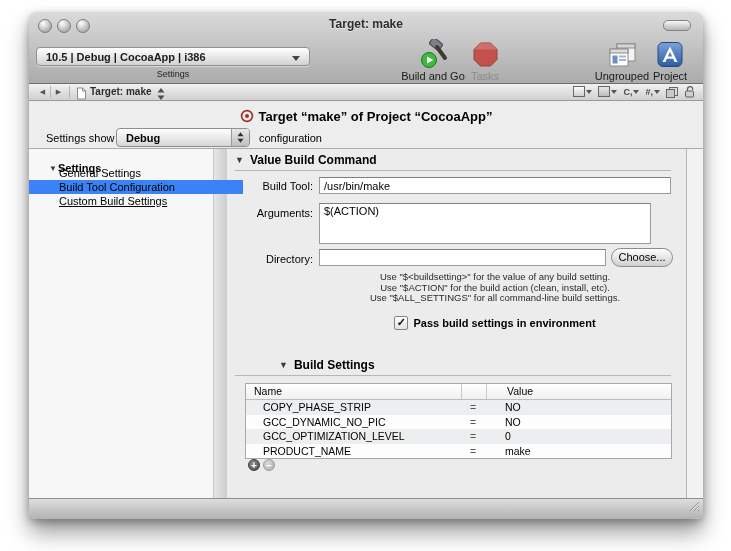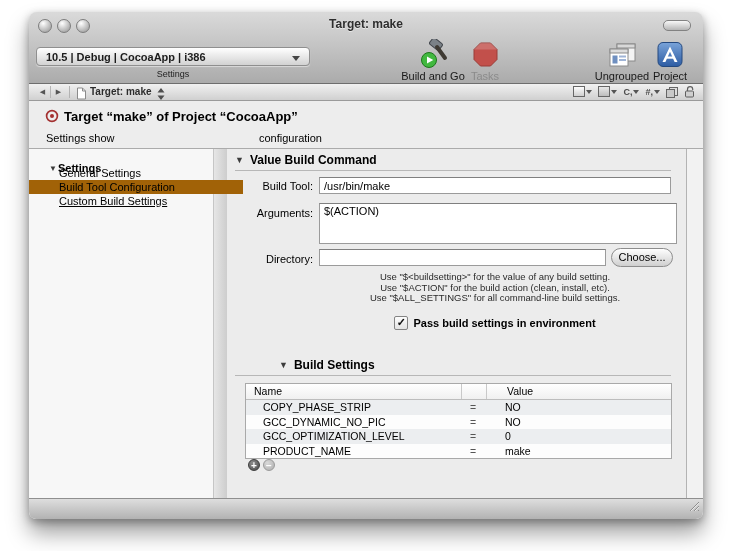--- a/index.html
+++ b/index.html
@@ -36,55 +36,55 @@
   .mini{display:flex;align-items:center;gap:1px;font-size:9px;color:#4c4c4c;font-weight:bold;}
   .mini .dd{width:0;height:0;border-left:3px solid transparent;border-right:3px solid transparent;border-top:4px solid #555;}
   .mini .box{width:10px;height:9px;border:1px solid #666;background:linear-gradient(#fdfdfd,#cfcfcf);}
   .mini .box.fill{background:linear-gradient(#e8e8e8,#bdbdbd);}
   .mini .stack{position:relative;width:11px;height:10px;}
   .mini .stack i{position:absolute;width:7px;height:7px;border:1px solid #666;background:#ddd;display:block;}
   .mini .stack i:first-child{left:3px;top:0;}
   .mini .stack i:last-child{left:0;top:2px;background:#c9c9c9;}
   
   .headerzone{position:absolute;top:89px;left:0;right:0;height:47px;background:#ededed;border-bottom:1px solid #ababab;}
-  .page-title{position:absolute;top:8px;left:16px;right:0;text-align:left;font-size:13px;font-weight:bold;color:#000;}
+  .page-title{position:absolute;top:8px;left:0;right:0;text-align:center;font-size:13px;font-weight:bold;color:#000;}
   .page-title svg{vertical-align:-2px;margin-right:5px;}
   .lbl{font-size:11px;color:#000;}
   .settings-show-lbl{position:absolute;left:17px;top:31px;}
   .cfg-lbl{position:absolute;left:230px;top:31px;text-align:right;}
   .popup-sm{position:absolute;left:87px;top:27px;width:134px;height:19px;border:1px solid #8f8f8f;border-radius:4px;
     background:linear-gradient(#ffffff,#d6d6d6);font-size:11px;font-weight:bold;line-height:19px;padding-left:9px;box-sizing:border-box;}
   .popup-sm .cap{position:absolute;right:0;top:0;width:17px;height:17px;border-left:1px solid #9a9a9a;border-radius:0 3px 3px 0;
     background:linear-gradient(#e8e8e8,#bfbfbf);display:flex;align-items:center;justify-content:center;}
   
   .sidebar-bg{position:absolute;top:137px;left:0;width:198px;height:350px;background:#f7f7f7;border-right:1px solid #858585;box-sizing:border-box;}
   .sidebar-track{position:absolute;top:137px;left:184px;width:13px;height:350px;background:linear-gradient(90deg,#e6e6e6,#cdcdcd);border-left:1px solid #c6c6c6;}
   .content-track{position:absolute;top:137px;left:657px;width:17px;height:350px;background:#f2f2f2;border-left:1px solid #b3b3b3;box-sizing:border-box;}
   .side-row{position:absolute;left:0;width:184px;height:14px;font-size:11px;line-height:14px;color:#000;white-space:nowrap;}
   .side-row.root{font-weight:bold;}
   .side-row .disc{display:inline-block;font-size:8px;color:#3c3c3c;transform:translateY(-1px);margin-right:1px;}
-  .side-row.sel{background:#a16207;}
+  .side-row.sel{background:#3b82f6;}
   .sr0{top:149px;padding-left:20px;}
   .sr1{top:154px;padding-left:30px;}
   .sr2{top:168px;padding-left:30px;}
   .sr3{top:182px;padding-left:30px;text-decoration:underline;}
   
   .sec-head{position:absolute;font-size:12px;font-weight:bold;color:#000;}
   .sec-head .disc{font-size:9px;color:#3c3c3c;margin-right:6px;vertical-align:1px;}
   .sec1{left:206px;top:141px;}
   .sec1-line{position:absolute;left:206px;top:158px;width:436px;border-top:1px solid #b7b7b7;}
   .sec2{left:206px;top:346px;margin-left:44px;}
   .sec2-line{position:absolute;left:206px;top:363px;width:436px;border-top:1px solid #b7b7b7;}
   .field-lbl{position:absolute;left:206px;width:78px;text-align:right;font-size:11px;color:#000;}
   .fl-tool{top:168px}.fl-args{top:195px}.fl-dir{top:241px}
   .tfield{position:absolute;left:290px;width:352px;height:17px;border:1px solid #9b9b9b;border-top-color:#7f7f7f;background:#fff;
     font-family:"Liberation Sans",sans-serif;font-size:11px;color:#000;padding:0 4px;box-sizing:border-box;}
   .tf-tool{top:165px}
   .tf-dir{top:237px;width:287px;}
-  .tarea{position:absolute;left:290px;top:191px;width:358px;height:41px;border:1px solid #9b9b9b;border-top-color:#7f7f7f;background:#fff;
+  .tarea{position:absolute;left:290px;top:191px;width:332px;height:41px;border:1px solid #9b9b9b;border-top-color:#7f7f7f;background:#fff;
     font-family:"Liberation Sans",sans-serif;font-size:11px;color:#000;padding:1px 4px;box-sizing:border-box;resize:none;}
   .choose-btn{position:absolute;left:582px;top:236px;width:62px;height:19px;border:1px solid #8d8d8d;border-radius:10px;
     background:linear-gradient(#fefefe,#cfcfcf);font-family:"Liberation Sans",sans-serif;font-size:11px;color:#000;text-align:center;line-height:17px;box-sizing:border-box;}
   .help{position:absolute;left:290px;top:260px;width:352px;text-align:center;font-size:9.5px;line-height:10.5px;color:#2a2a2a;}
   .chk-row{position:absolute;left:290px;top:304px;width:352px;display:flex;justify-content:center;align-items:center;gap:5px;}
   .chk-box{width:12px;height:12px;border:1px solid #848484;border-radius:2px;background:linear-gradient(#fdfdfd,#e3e3e3);
     font-size:11px;font-weight:bold;color:#111;line-height:11px;text-align:center;}
   .chk-lbl{font-size:11px;font-weight:bold;color:#000;}
   
   .bs-table{position:absolute;left:216px;top:371px;width:427px;border:1px solid #a9a9a9;background:#fff;box-sizing:border-box;}
@@ -229,20 +229,28 @@
   </div>
 
   <div class="headerzone">
     <div class="page-title">
       <svg width="14" height="14" viewBox="0 0 14 14">
         <circle cx="7" cy="7" r="5.4" fill="none" stroke="#a33030" stroke-width="1.7"></circle>
         <circle cx="7" cy="7" r="2" fill="#a33030"></circle>
       </svg><span>Target “make” of Project “CocoaApp”</span>
     </div>
     <div class="lbl settings-show-lbl">Settings show</div>
+    <div class="popup-sm">
+      <span>Debug</span>
+      <span class="cap">
+        <svg width="7" height="11" viewBox="0 0 8 12">
+            <path d="M4 0 L7.5 4.5 H0.5 Z M0.5 7.5 H7.5 L4 12 Z" fill="#333"></path>
+          </svg>
+      </span>
+    </div>
     <div class="lbl cfg-lbl">configuration</div>
   </div>
 
   <div class="sidebar-bg"></div>
   <div class="sidebar-track"></div>
   <div class="side-row root sr0"><span class="disc">▼</span><span>Settings</span></div>
   <div class="side-row sr1">General Settings</div>
   <div class="side-row sel sr2">Build Tool Configuration</div>
   <div class="side-row sr3">Custom Build Settings</div>
 

